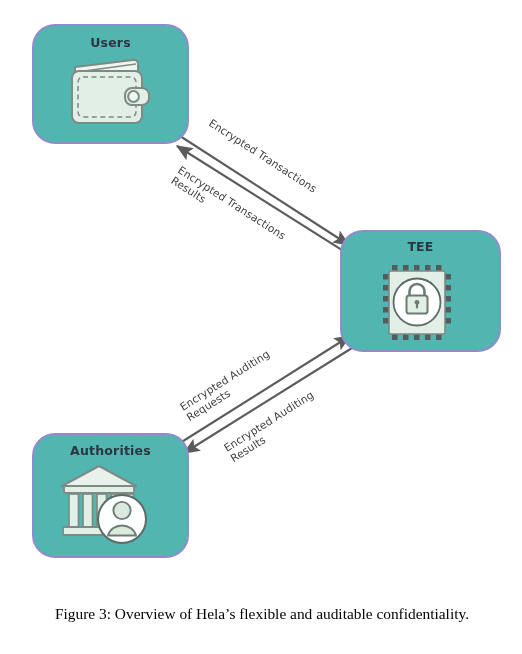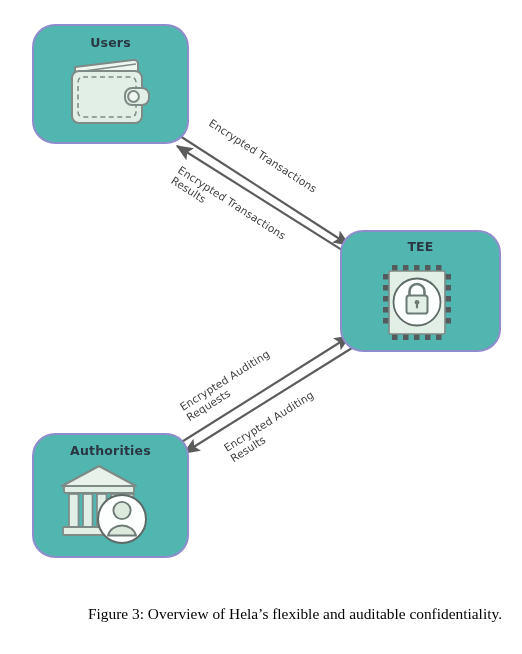--- a/index.html
+++ b/index.html
@@ -42,21 +42,21 @@
   }
   .caption {
     position: absolute;
     left: 22px;
     top: 604px;
     width: 480px;
     font-family: "Liberation Serif", "DejaVu Serif", serif;
     font-size: 15.4px;
     line-height: 1.28;
     color: #000000;
-    text-align: right;
+    text-align: center;
   }
 </style>
 </head>
 <body>
 
 <div id="figure-root">
 
   <svg id="diagram" viewBox="0 0 522 590">
     <defs>
       <marker id="arrowhead" markerWidth="9" markerHeight="9" refX="7.4" refY="3.4" orient="auto" markerUnits="strokeWidth">

